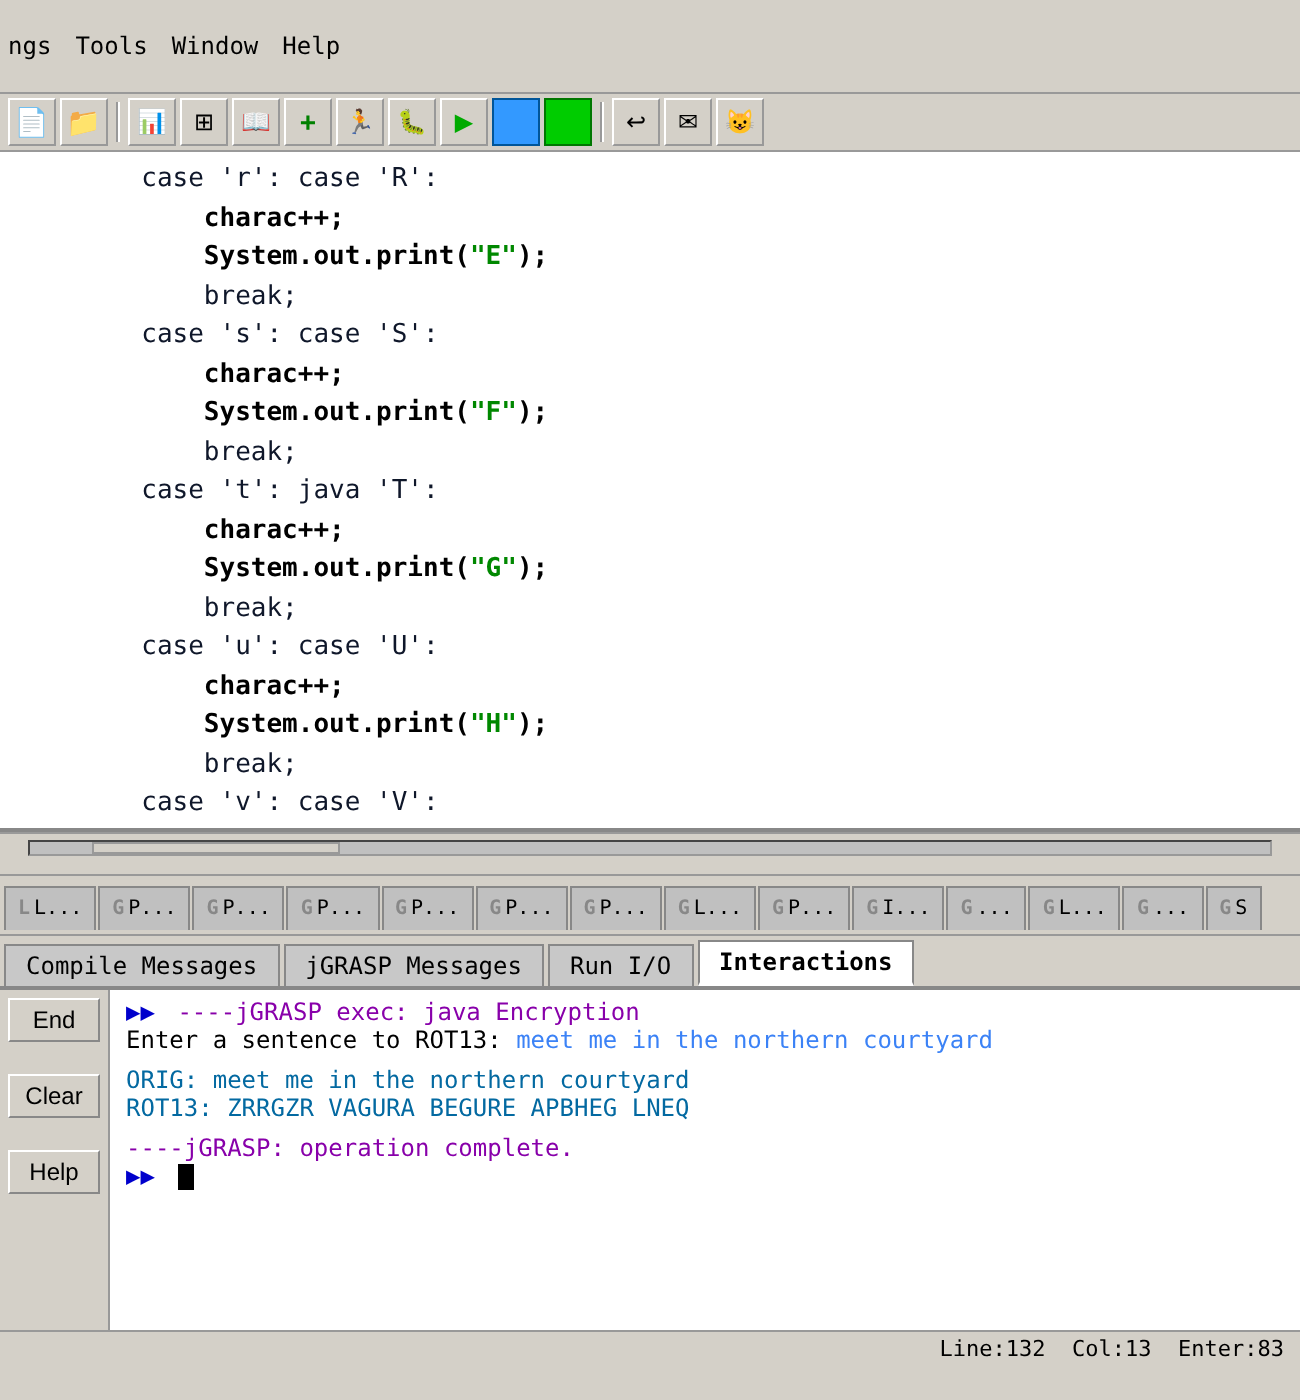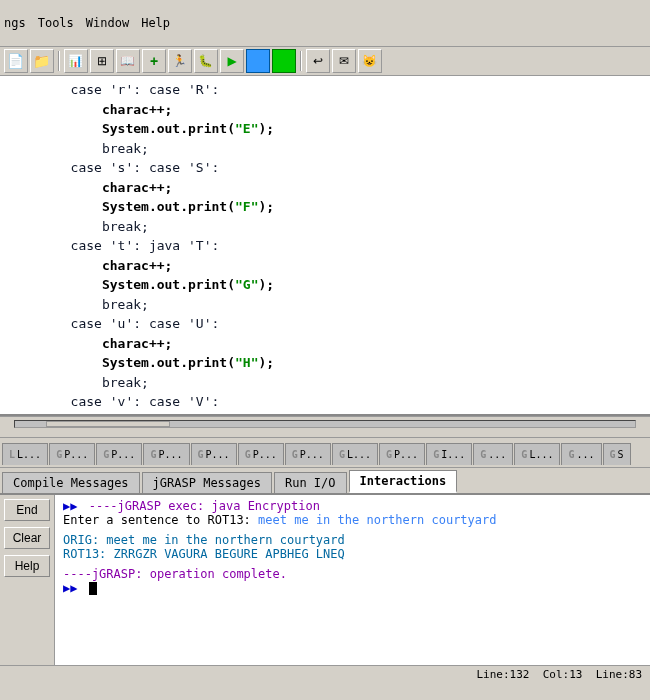--- a/index.html
+++ b/index.html
@@ -124,21 +124,21 @@
 
     
     .console-wrapper {
       display: flex;
       height: 170px;
       background: #ffffff;
     }
     .console-buttons {
       display: flex;
       flex-direction: column;
-      gap: 6px;
+      gap: 16px;
       padding: 4px 4px;
       background: #d4d0c8;
       border-right: 1px solid #999;
       width: 55px;
     }
     .console-btn {
       background: #d4d0c8;
       border: 1px solid #888;
       border-top-color: #fff;
       border-left-color: #fff;
@@ -370,14 +370,14 @@
     <div>
       <span class="console-arrow">▶▶</span>
       <span class="cursor"></span>
     </div>
   </div>
 </div>
 
 <div class="status-bar">
   <span>Line:132</span>&nbsp;&nbsp;
   <span>Col:13</span>&nbsp;&nbsp;
-  <span>Line:83</span>
+  <span>Enter:83</span>
 </div>
 
 </body></html>

